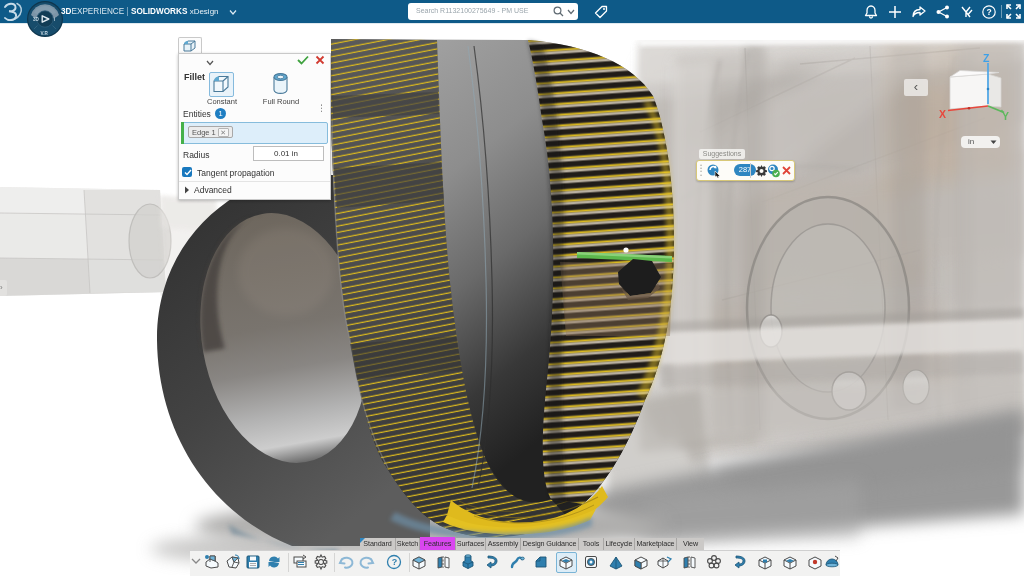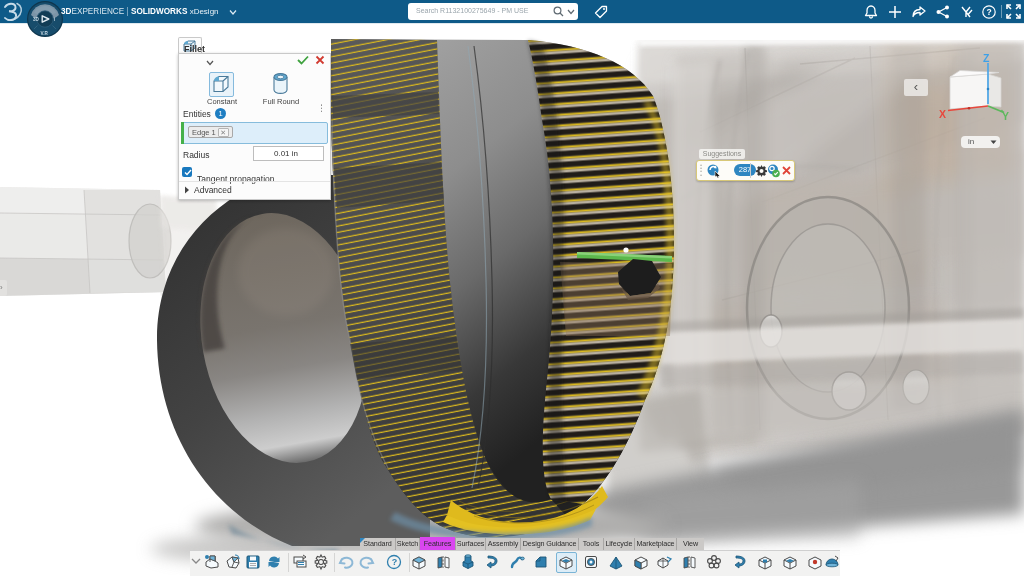--- a/index.html
+++ b/index.html
@@ -248,21 +248,21 @@
       <path d="M1,1 L5,5 M14,1 L10,5 M14,14 L10,10 M1,14 L5,10" stroke="#ffffff" stroke-width="1.6"></path>
     </svg>
 
   <div class="abs" style="left:178px;top:37px;width:24px;height:17px;background:#fcfcfc;border:1px solid #c9c9c9;border-bottom:none;border-radius:2px 2px 0 0;"></div>
   <svg class="abs" style="left:183px;top:40px;" width="14" height="12" viewBox="0 0 14 12">
       <path d="M1,4 L5,1 L12,1 L12,8 L8,11 L1,11 Z" fill="#e8f2f8" stroke="#4a7a9a" stroke-width="1"></path>
       <path d="M1,4 L8,4 L8,11 M8,4 L12,1" fill="none" stroke="#4a7a9a" stroke-width="1"></path>
       <path d="M5,1 L5,4 L1,4 C1,2.3 2.8,1 5,1 Z" fill="#5fa8d0"></path>
     </svg>
   <div class="abs" style="left:178px;top:53px;width:153px;height:147px;background:#fcfcfc;border:1px solid #c9c9c9;box-shadow:0 1px 3px rgba(0,0,0,0.25);"></div>
-  <div class="abs" style="left:184px;top:44px;font-size:9px;color:#333;font-weight:bold;">Fillet</div>
+  <div class="abs" style="left:184px;top:72px;font-size:9px;color:#333;font-weight:bold;">Fillet</div>
   <svg class="abs" style="left:206px;top:60px;" width="8" height="6" viewBox="0 0 8 6">
       <path d="M1,1 L4,4.5 L7,1" fill="none" stroke="#555" stroke-width="1.2"></path>
     </svg>
   <svg class="abs" style="left:297px;top:55px;" width="12" height="10" viewBox="0 0 12 10">
       <path d="M1,5 L4.5,8.5 L11,1.5" fill="none" stroke="#3fa23f" stroke-width="1.8"></path>
     </svg>
   <svg class="abs" style="left:315px;top:55px;" width="10" height="10" viewBox="0 0 10 10">
       <path d="M1.5,1.5 L8.5,8.5 M8.5,1.5 L1.5,8.5" stroke="#d13a30" stroke-width="1.8"></path>
     </svg>
   <div class="abs" style="left:209px;top:72px;width:25px;height:25px;background:#e9f3fa;border:1px solid #85badd;border-radius:2px;"></div>
@@ -283,21 +283,21 @@
   <div class="abs" style="left:317px;top:106px;font-size:9px;color:#666;letter-spacing:0;line-height:5px;">⋮</div>
   <div class="abs" style="left:181px;top:122px;width:147px;height:22px;background:#ddeefa;border:1px solid #86bcdc;border-radius:2px;"></div>
   <div class="abs" style="left:181px;top:122px;width:3px;height:22px;background:#44b04a;"></div>
   <div class="abs" style="left:188px;top:126px;height:12px;background:#ececec;border:1px solid #a8a8a8;border-radius:2px;font-size:7.5px;color:#555;line-height:11px;padding:0 3px;">Edge 1 <span style="color:#888;border:1px solid #b5b5b5;border-radius:1px;padding:0 1.5px;font-size:7px;background:#f5f5f5;">✕</span></div>
   <div class="abs" style="left:183px;top:150px;font-size:8.5px;color:#333;">Radius</div>
   <div class="abs" style="left:253px;top:146px;width:71px;height:15px;background:#fff;border:1px solid #bdbdbd;font-size:8px;color:#333;line-height:13px;padding-left:20px;">0.01 in</div>
   <div class="abs" style="left:182px;top:167px;width:10px;height:10px;background:#1878be;border-radius:2px;"></div>
   <svg class="abs" style="left:183.5px;top:169px;" width="8" height="7" viewBox="0 0 8 7">
       <path d="M1,3.5 L3,5.5 L7,1" fill="none" stroke="#fff" stroke-width="1.4"></path>
     </svg>
-  <div class="abs" style="left:197px;top:168px;font-size:8.5px;color:#333;margin-top:6px;">Tangent propagation</div>
+  <div class="abs" style="left:197px;top:168px;font-size:8.5px;color:#333;">Tangent propagation</div>
   <div class="abs" style="left:179px;top:181px;width:151px;height:1px;background:#e4e4e4;"></div>
   <svg class="abs" style="left:184px;top:186px;" width="6" height="8" viewBox="0 0 6 8">
       <path d="M1,0.5 L5,4 L1,7.5 Z" fill="#444"></path>
     </svg>
   <div class="abs" style="left:194px;top:185px;font-size:8.5px;color:#333;">Advanced</div>
 
   <div class="abs" style="left:699px;top:149px;width:46px;height:10px;background:rgba(252,252,250,0.75);border-radius:2px;font-size:7px;color:#8a8a85;line-height:10px;text-align:center;">Suggestions</div>
   <div class="abs" style="left:696px;top:160px;width:99px;height:21px;background:#fdfcf8;border:1px solid #d8c878;border-radius:3px;box-shadow:0 1px 2px rgba(0,0,0,0.2);"></div>
   <div class="abs" style="left:700px;top:164px;width:3px;height:13px;color:#b5b5b0;font-size:6px;line-height:3.2px;">•<br>•<br>•<br>•</div>
   <svg class="abs" style="left:706px;top:163px;" width="15" height="15" viewBox="0 0 15 15">

